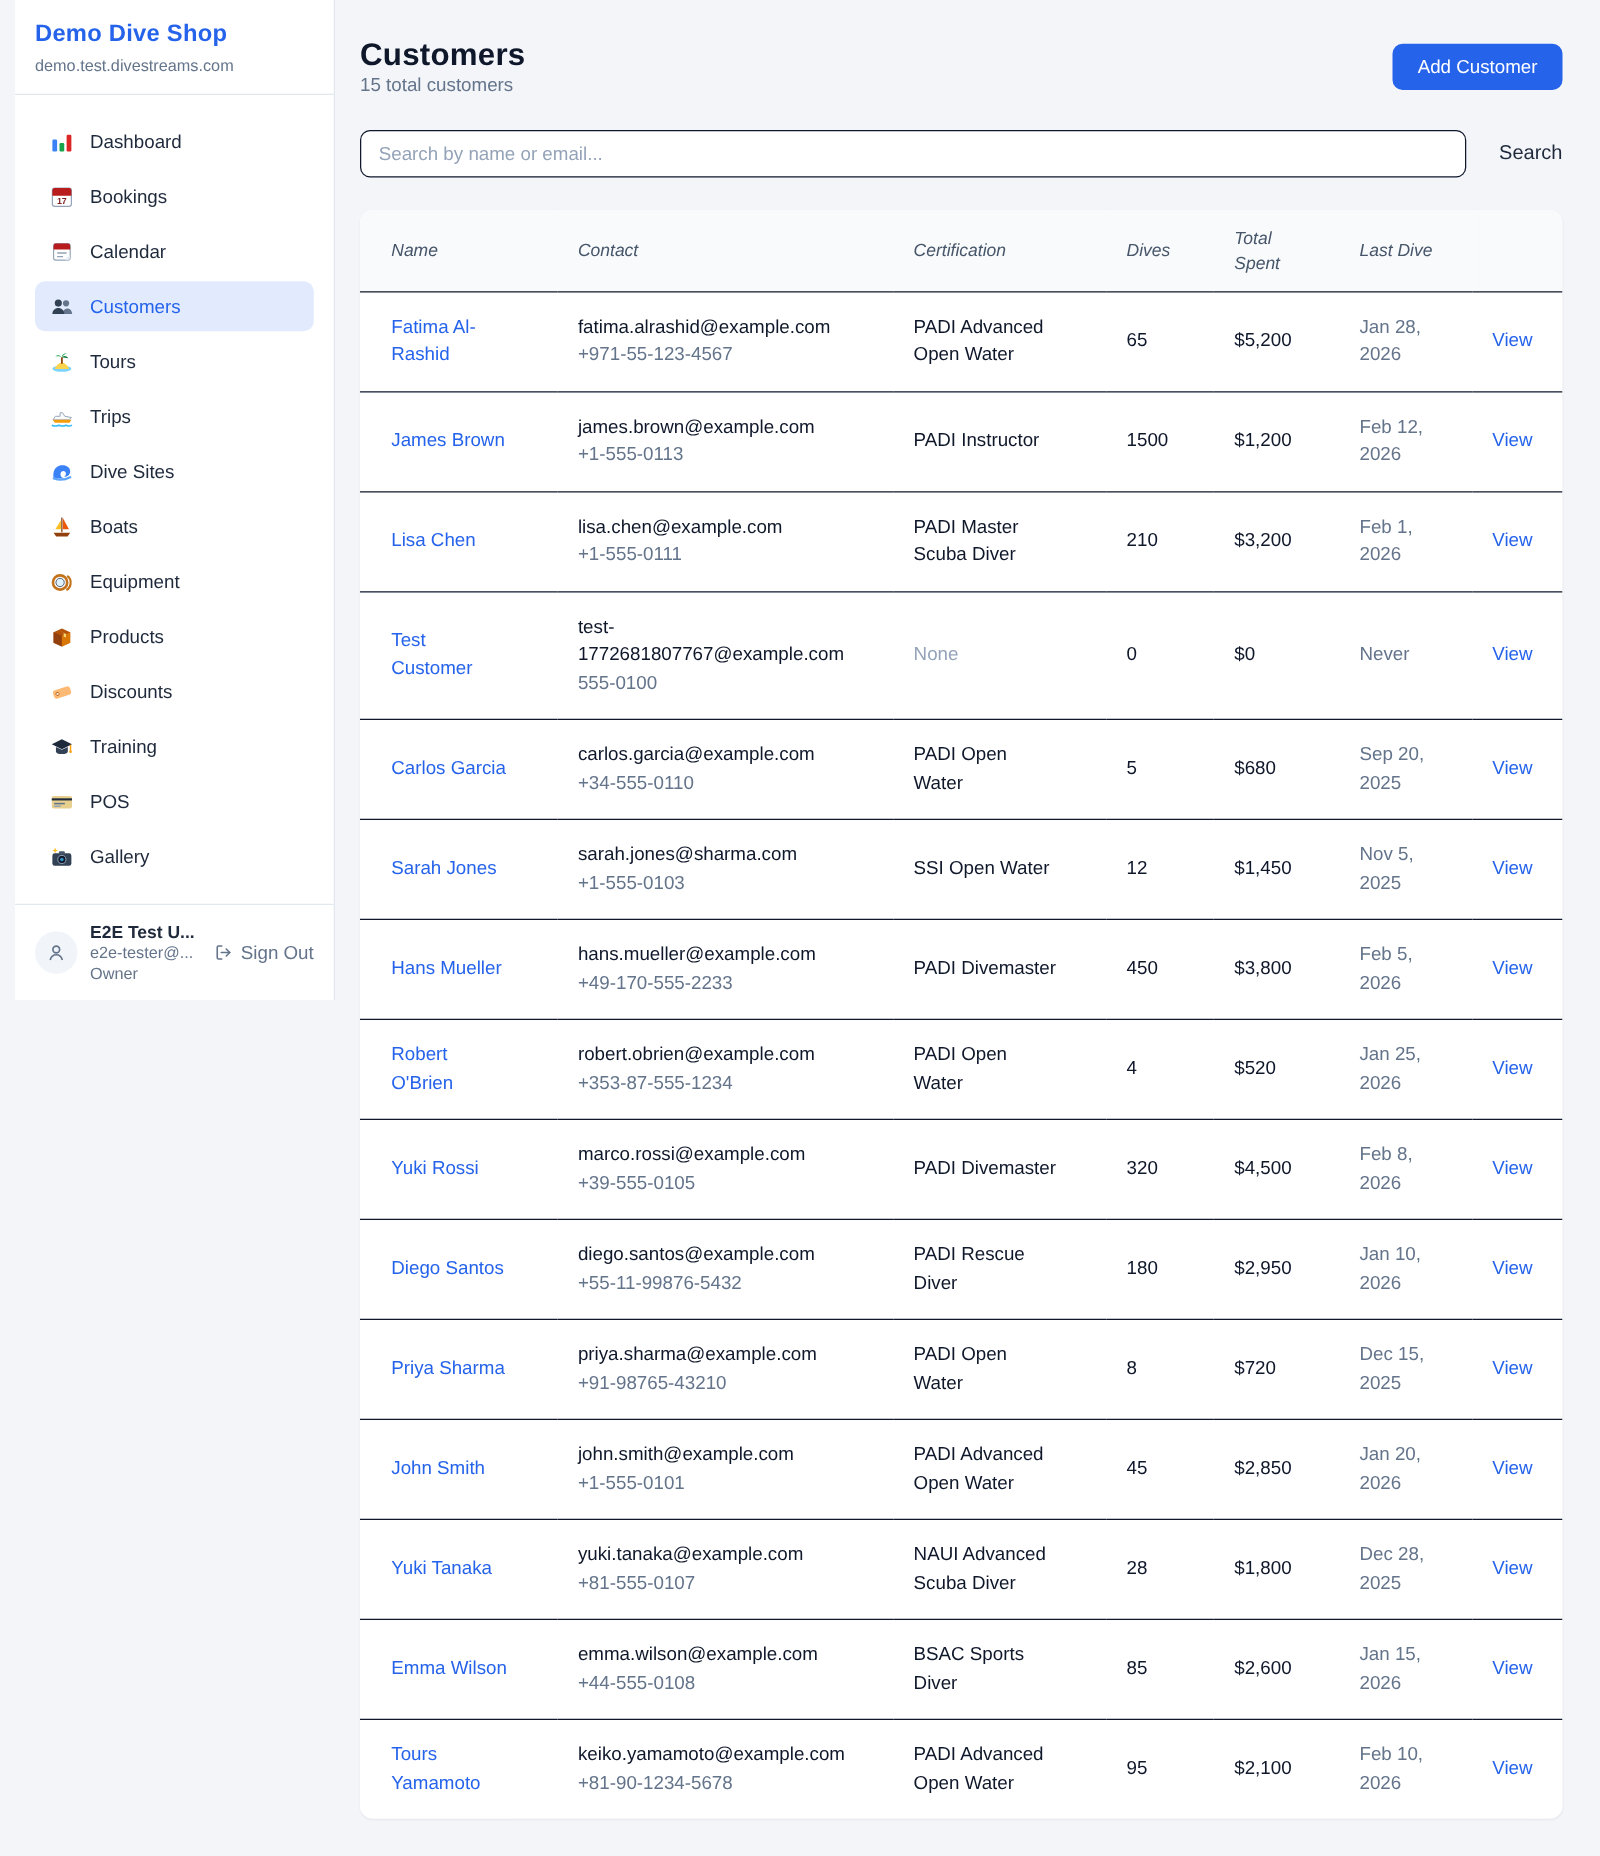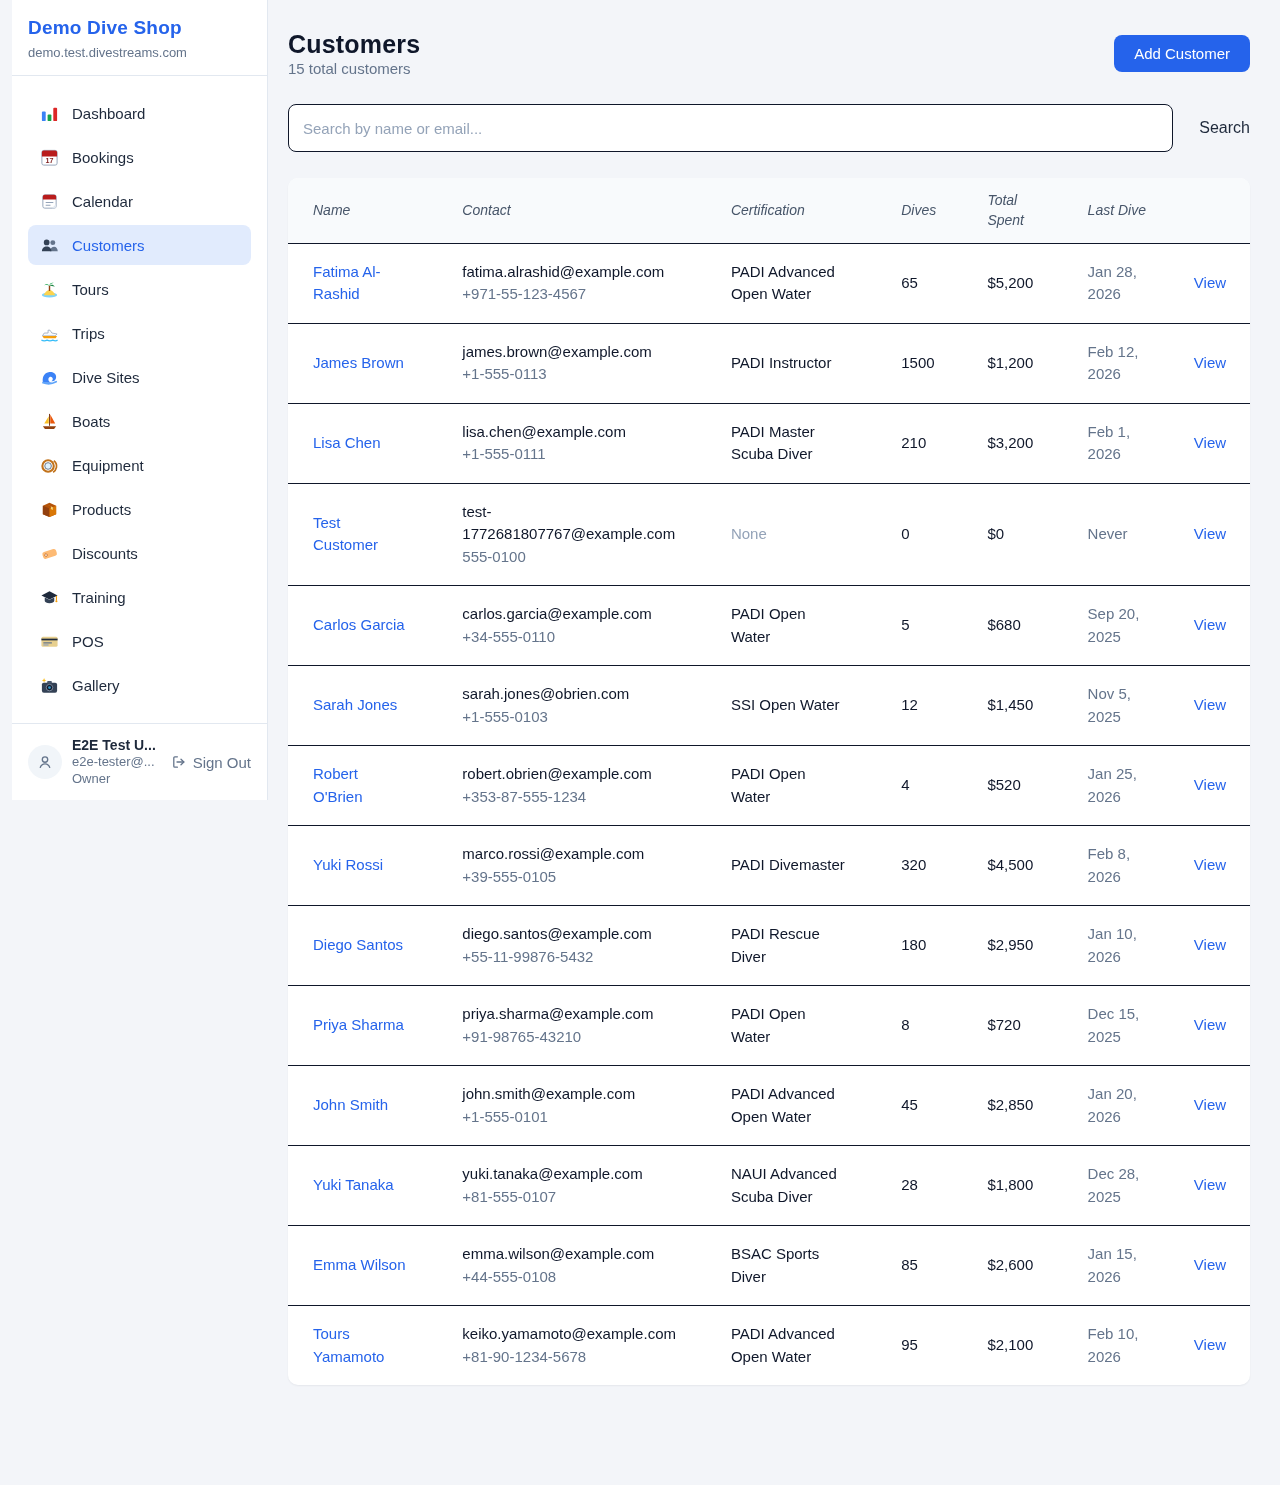--- a/index.html
+++ b/index.html
@@ -54,21 +54,21 @@
   .page-title { font-size:25px; font-weight:bold; color:#0f172a; letter-spacing:.2px; }
   .page-sub { font-size:15px; color:#64748b; margin-top:1px; }
   .btn-primary {
     background:#2563eb; color:#fff; border:none;
     font-size:15px; font-weight:500;
     padding:0 20px; height:37px; border-radius:8px; cursor:pointer;
     font-family:inherit; margin-top:5px;
   }
   .search-row { display:flex; align-items:center; margin-top:27px; }
   .search-input {
-    flex:1; height:48px;
+    flex:1; height:38px;
     border:1.5px solid #0f172a; border-radius:8px;
     padding:0 14px; font-size:15px; color:#6d28d9;
     font-family:inherit; background:#fff; outline:none;
   }
   .search-input::placeholder { color:#94a3b8; }
   .search-btn {
     background:none; border:none; cursor:pointer;
     font-size:16px; color:#1e293b; font-family:inherit;
     padding:0 0 0 26px; min-width:76px; text-align:left;
   }
@@ -378,30 +378,42 @@
     </td>
     <td class="td-cert"><span class="cert">PADI Open Water</span></td>
     <td class="td-dives">5</td>
     <td class="td-spent">$680</td>
     <td class="td-date"><span class="date">Sep 20, 2025</span></td>
     <td class="td-action"><a href="#" class="view-link">View</a></td>
   </tr>
           <tr>
     <td class="td-name"><a href="#" class="name-link">Sarah Jones</a></td>
     <td class="td-contact">
-      <div class="email">sarah.jones@obrien.com</div>
+      <div class="email">sarah.jones@sharma.com</div>
       <div class="phone">+1-555-0103</div>
     </td>
     <td class="td-cert"><span class="cert">SSI Open Water</span></td>
     <td class="td-dives">12</td>
     <td class="td-spent">$1,450</td>
     <td class="td-date"><span class="date">Nov 5, 2025</span></td>
     <td class="td-action"><a href="#" class="view-link">View</a></td>
   </tr>
           <tr>
+    <td class="td-name"><a href="#" class="name-link">Hans Mueller</a></td>
+    <td class="td-contact">
+      <div class="email">hans.mueller@example.com</div>
+      <div class="phone">+49-170-555-2233</div>
+    </td>
+    <td class="td-cert"><span class="cert">PADI Divemaster</span></td>
+    <td class="td-dives">450</td>
+    <td class="td-spent">$3,800</td>
+    <td class="td-date"><span class="date">Feb 5, 2026</span></td>
+    <td class="td-action"><a href="#" class="view-link">View</a></td>
+  </tr>
+          <tr>
     <td class="td-name"><a href="#" class="name-link">Robert O'Brien</a></td>
     <td class="td-contact">
       <div class="email">robert.obrien@example.com</div>
       <div class="phone">+353-87-555-1234</div>
     </td>
     <td class="td-cert"><span class="cert">PADI Open Water</span></td>
     <td class="td-dives">4</td>
     <td class="td-spent">$520</td>
     <td class="td-date"><span class="date">Jan 25, 2026</span></td>
     <td class="td-action"><a href="#" class="view-link">View</a></td>

